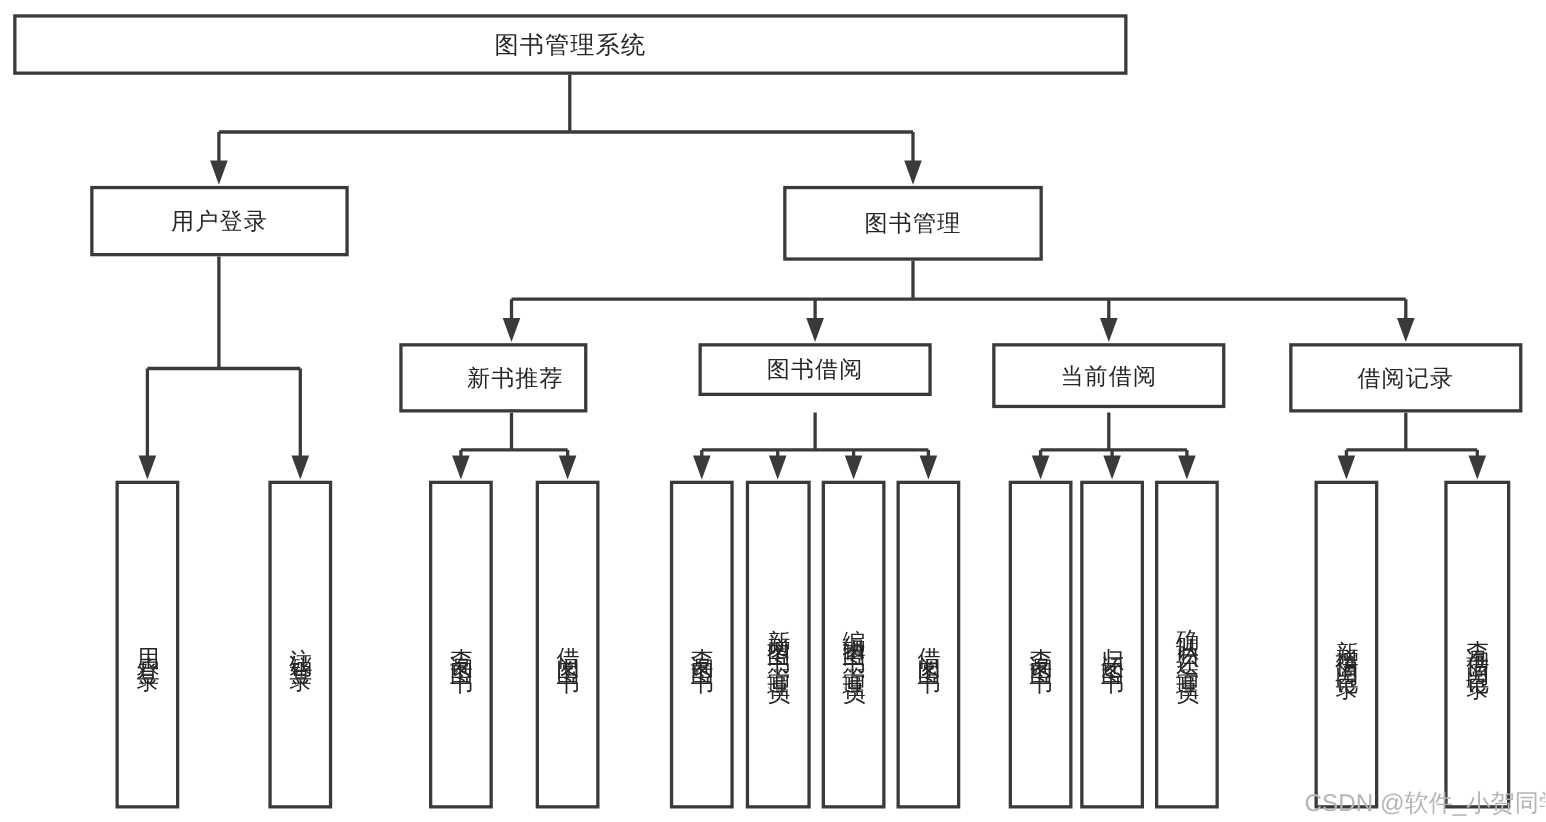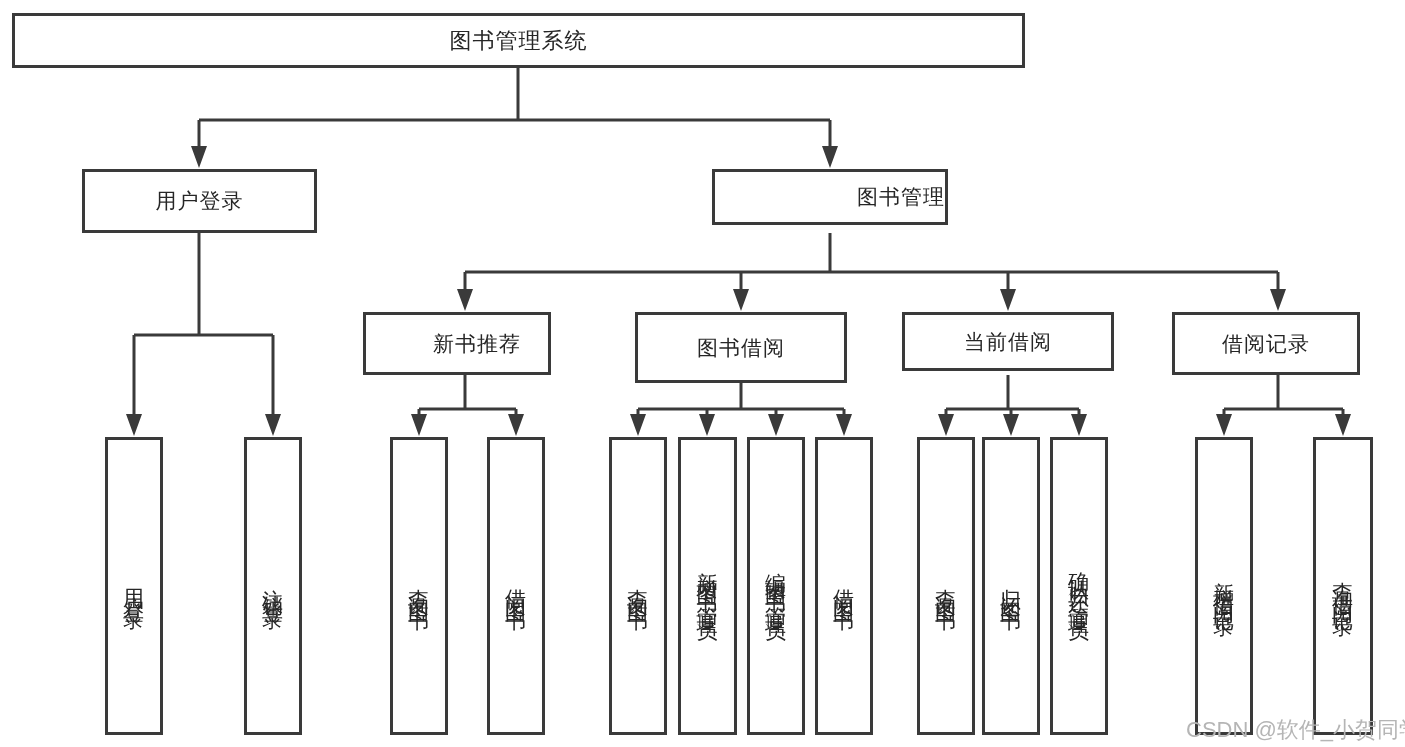--- a/index.html
+++ b/index.html
@@ -37,25 +37,25 @@
   .vtext{
     writing-mode:vertical-rl;
     text-orientation:mixed;
     font-size:21px;
     letter-spacing:7px;
     line-height:1.0;
   }
   
   .root            {left:12px;  top:13px;  width:1013px; height:55px;}
   .l2-user-login   {left:82px;  top:169px; width:235px;  height:64px;}
-  .l2-book-mgmt    {left:712px; top:169px; width:236px;  height:56px;justify-content:flex-end;}
-  .l3-new-book     {left:363px; top:312px; width:188px;  height:63px;padding-left:40px;}
-  .l3-book-borrow  {left:635px; top:312px; width:212px;  height:71px;}
+  .l2-book-mgmt    {left:712px; top:169px; width:236px;  height:68px;}
+  .l3-new-book     {left:363px; top:312px; width:171px;  height:63px;padding-left:40px;}
+  .l3-book-borrow  {left:635px; top:312px; width:212px;  height:48px;}
   .l3-current      {left:902px; top:312px; width:212px;  height:59px;}
-  .l3-records      {left:1172px;top:312px; width:188px;  height:63px;}
+  .l3-records      {left:1172px;top:312px; width:212px;  height:63px;}
   .leaf{width:58px;height:298px;top:437px;}
   .lf-a1{left:105px;} .lf-a2{left:244px;}
   .lf-b1{left:390px;} .lf-b2{left:487px;}
   .lf-c1{left:609px;} .lf-c2{left:678px;width:59px;} .lf-c3{left:747px;} .lf-c4{left:815px;}
   .lf-d1{left:917px;} .lf-d2{left:982px;} .lf-d3{left:1050px;}
   .lf-e1{left:1195px;} .lf-e2{left:1313px;width:60px;}
   .watermark{
     position:absolute;
     left:1186px;top:715px;
     font-size:22px;

